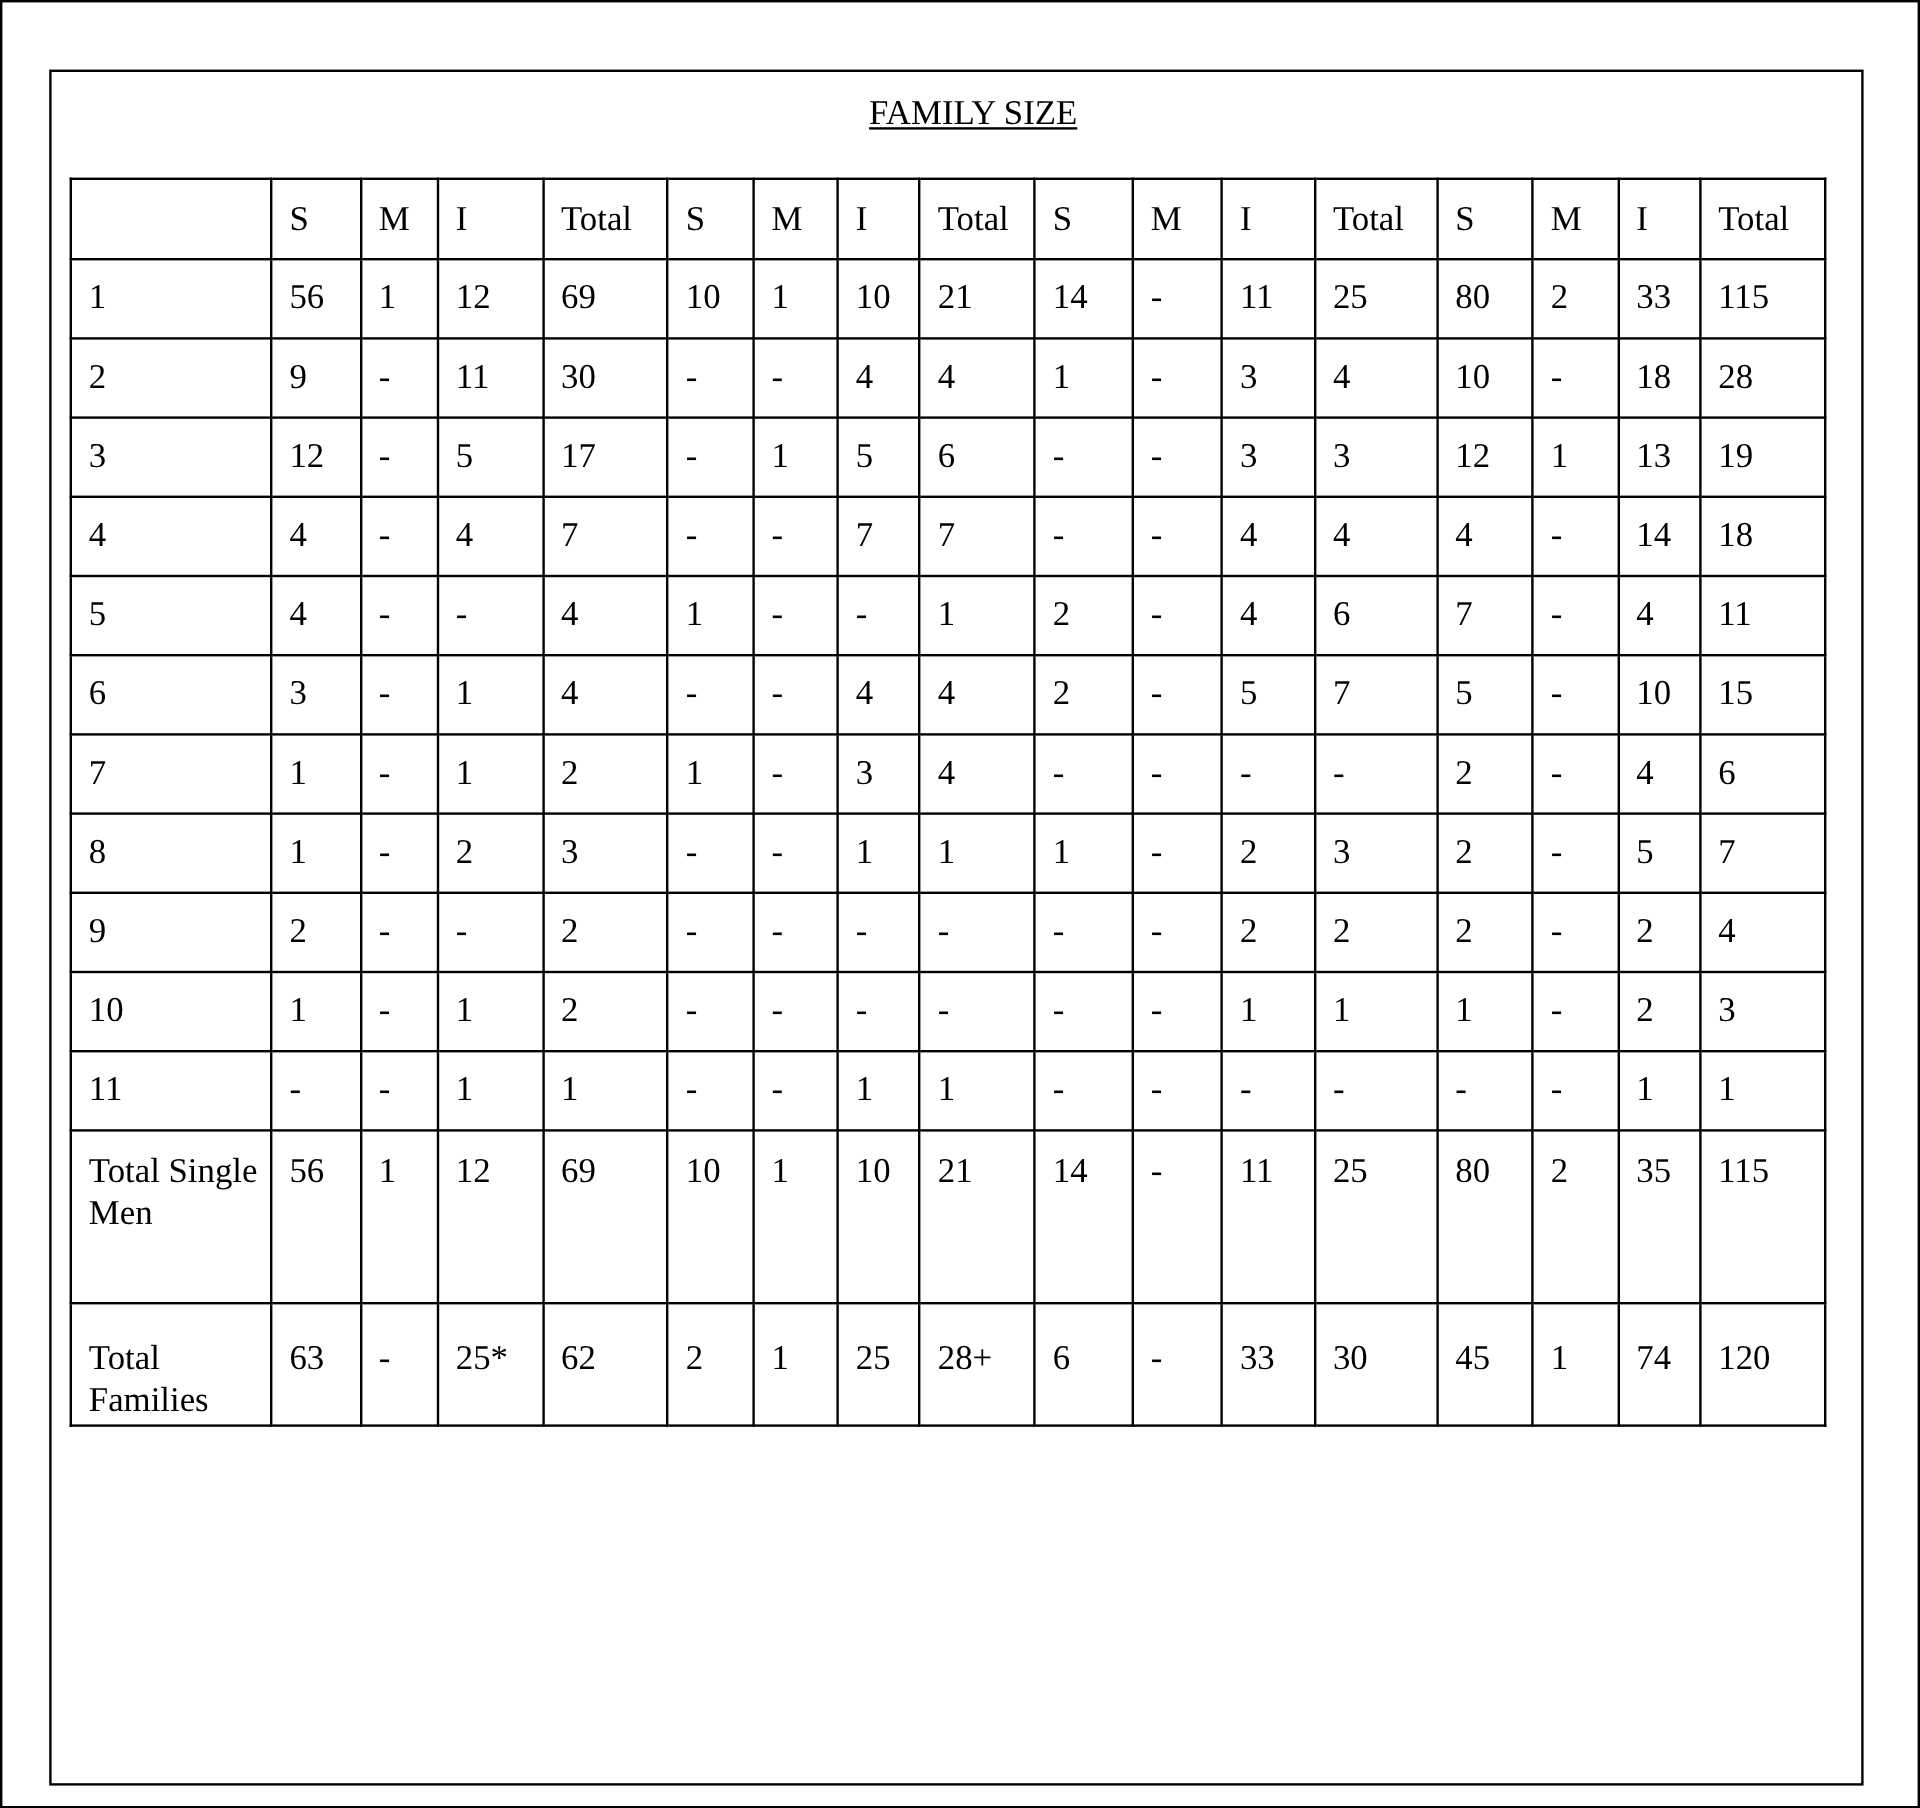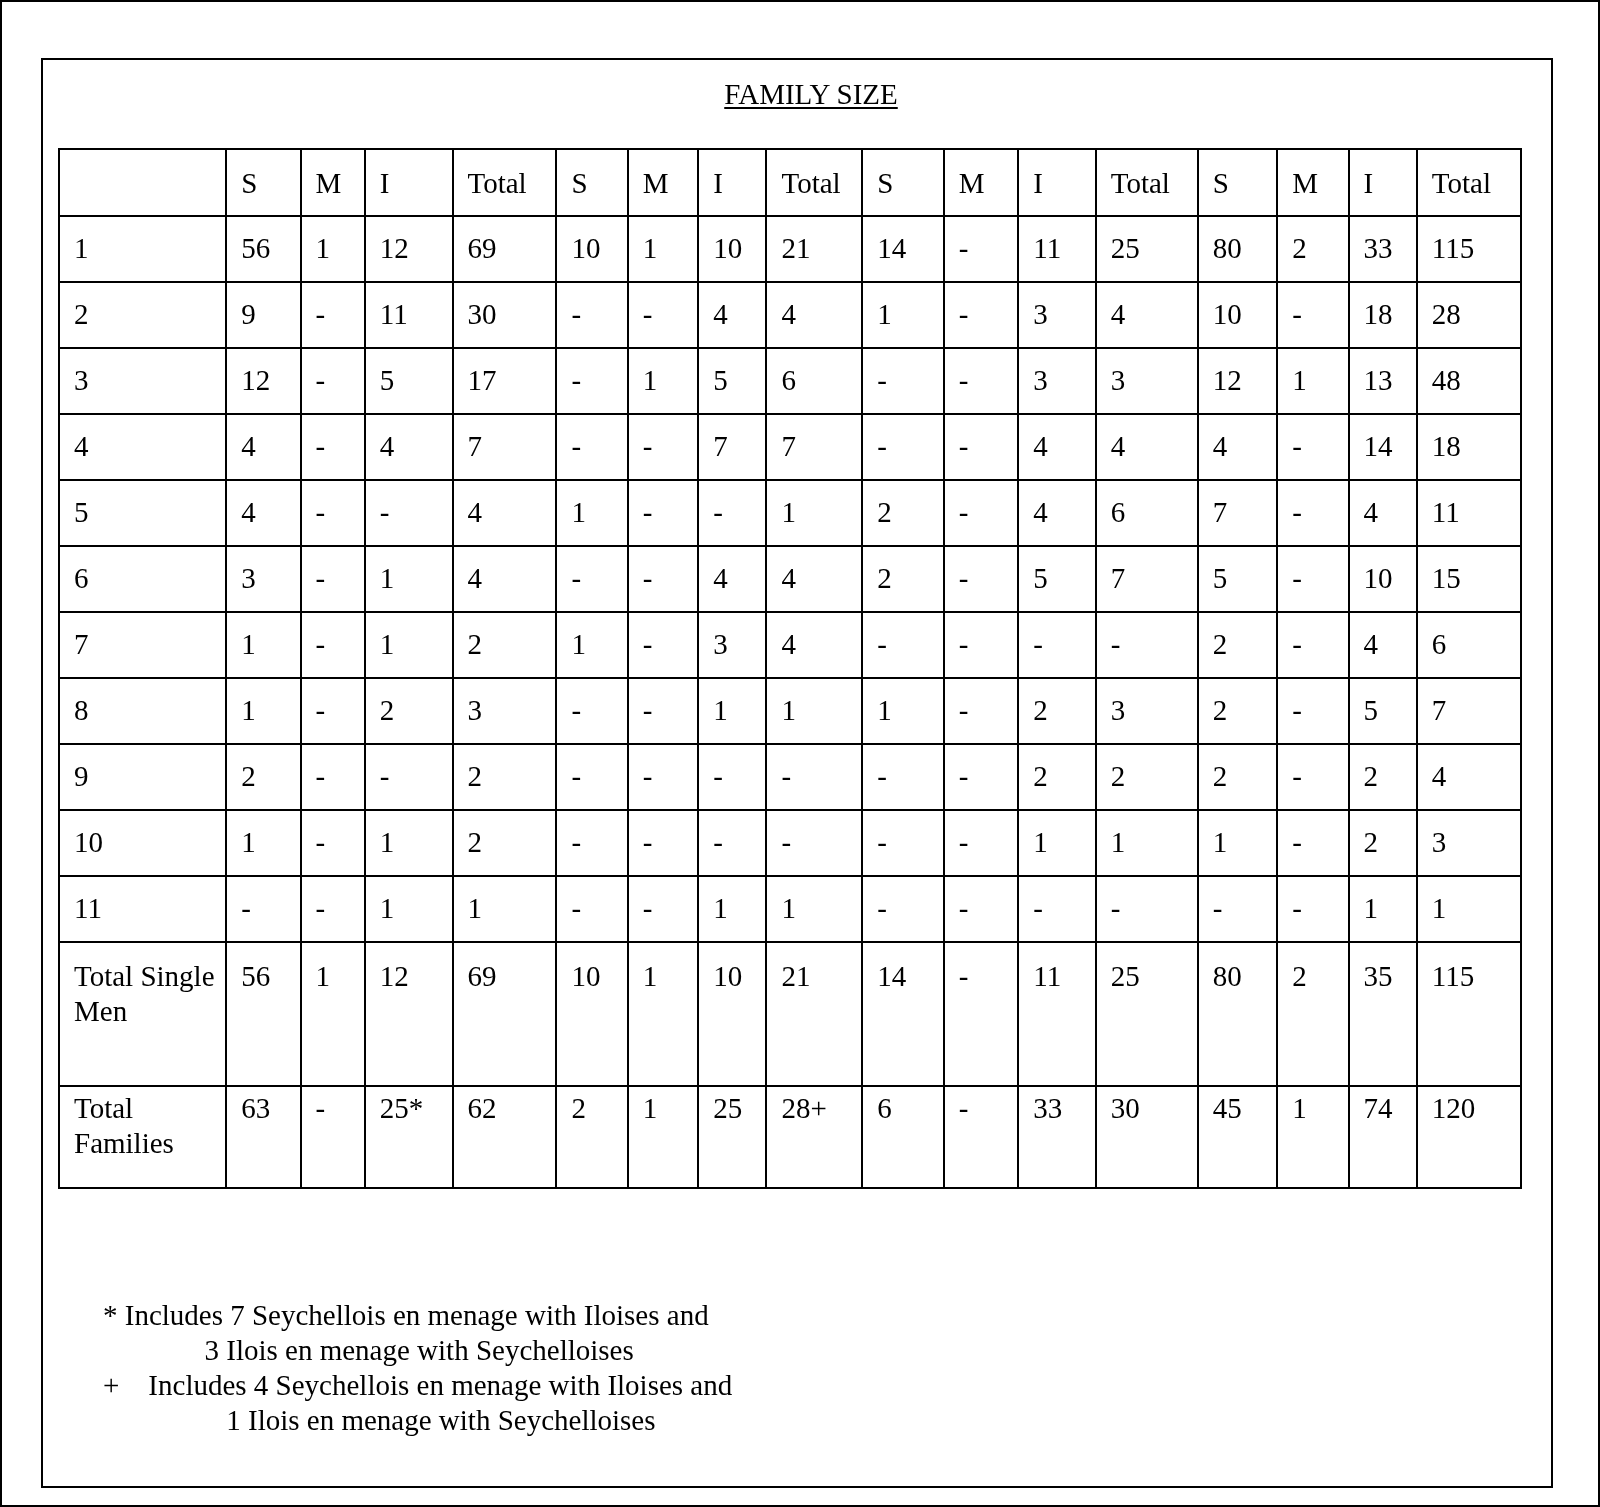--- a/index.html
+++ b/index.html
@@ -26,21 +26,21 @@
   }
   table.family-table td {
     border: 2.5px solid #000; vertical-align: top; text-align: left;
     padding: 14px 0 0 14px; line-height: 35px; box-sizing: border-box;
     white-space: nowrap;
   }
   tr.region-row td { height: 90px; padding-top: 16px; }
   tr.sub-row td { height: 67px; padding-top: 16px; }
   tr.data-row td { height: 66px; padding-top: 14px; }
   tr.single-row td { height: 144px; padding-top: 16px; white-space: normal; }
-  tr.fam-row td { height: 102px; padding-top: 4px; white-space: normal; }
+  tr.fam-row td { height: 102px; padding-top: 28px; white-space: normal; }
   .footnotes {
     position: absolute; left: 60px; top: 1238px; font-size: 29px; line-height: 35px;
   }
   .fn-line { white-space: pre; }
 </style>
 </head>
 <body>
 
 <div class="outer-frame"></div>
 
@@ -135,21 +135,21 @@
           <td>1</td>
           <td>5</td>
           <td>6</td>
           <td>-</td>
           <td>-</td>
           <td>3</td>
           <td>3</td>
           <td>12</td>
           <td>1</td>
           <td>13</td>
-          <td>48</td>
+          <td>19</td>
         </tr>
         <tr class="data-row">
           <td>4</td>
           <td>4</td>
           <td>-</td>
           <td>4</td>
           <td>7</td>
           <td>-</td>
           <td>-</td>
           <td>7</td>
@@ -330,19 +330,13 @@
           <td>33</td>
           <td>30</td>
           <td>45</td>
           <td>1</td>
           <td>74</td>
           <td>120</td>
         </tr>
       </tbody>
   </table>
 
-  <div class="footnotes">
-    <div class="fn-line">* Includes 7 Seychellois en menage with Iloises and</div>
-    <div class="fn-line">              3 Ilois en menage with Seychelloises</div>
-    <div class="fn-line">+    Includes 4 Seychellois en menage with Iloises and</div>
-    <div class="fn-line">                 1 Ilois en menage with Seychelloises</div>
-  </div>
 </div>
 
 </body></html>

